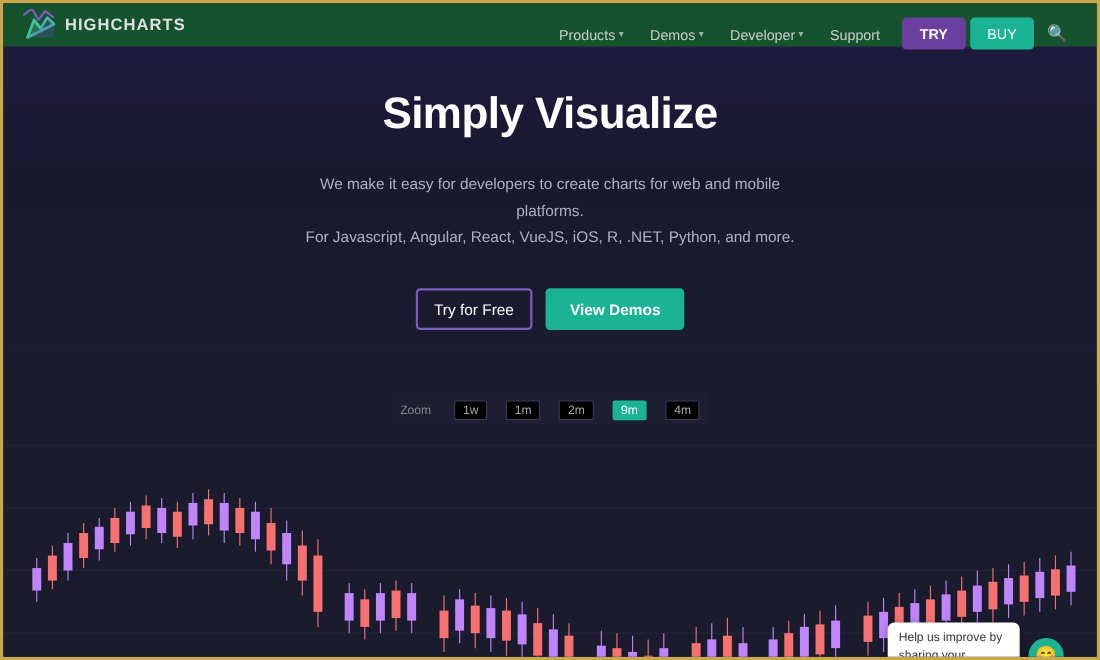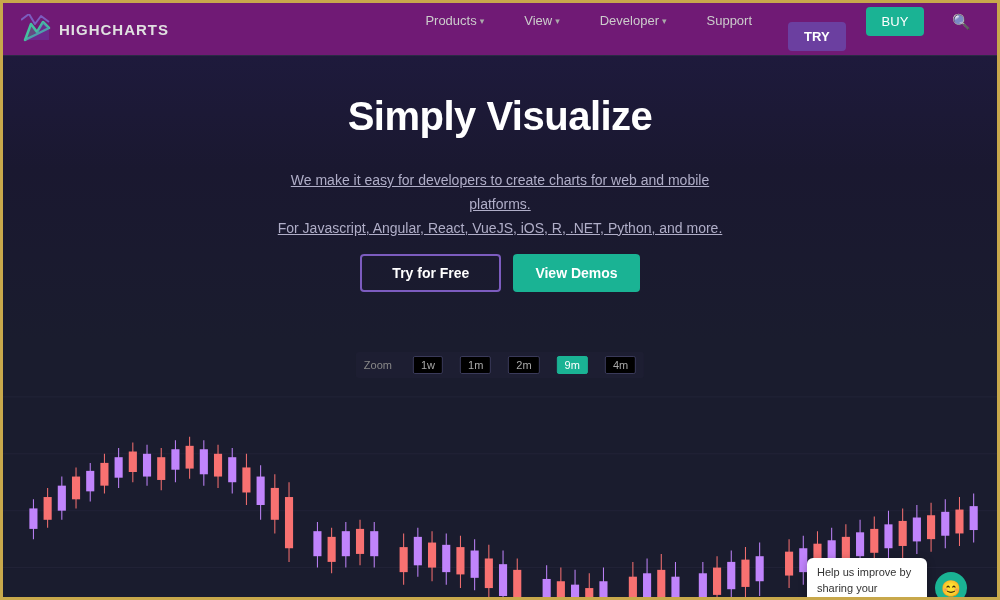--- a/index.html
+++ b/index.html
@@ -11,23 +11,23 @@
       font-family: -apple-system, BlinkMacSystemFont, 'Segoe UI', sans-serif;
       background: #1a1a2e;
       border: 3px solid #c8a84b;
     }
 
     
     .navbar {
       display: flex;
       align-items: center;
       justify-content: space-between;
-      background: #701a75;
+      background: #14532d;
       padding: 0 18px;
-      height: 53px;
+      height: 40px;
       border-bottom: 1px solid #2a2a45;
     }
 
     .logo-area {
       display: flex;
       align-items: center;
       gap: 8px;
     }
 
     .logo-icon {
@@ -37,22 +37,22 @@
 
     .logo-text {
       color: #e0e0e0;
       font-size: 15px;
       font-weight: 600;
       letter-spacing: 1px;
     }
 
     .nav-right {
       display: flex;
-      align-items: flex-start;
-      gap: 20px;
+      align-items: flex-end;
+      gap: 4px;
     }
 
     .nav-link {
       color: #ccc;
       font-size: 13px;
       padding: 6px 10px;
       cursor: pointer;
       display: flex;
       align-items: center;
       gap: 3px;
@@ -108,39 +108,38 @@
       font-weight: 800;
       letter-spacing: -0.5px;
       margin-bottom: 30px;
     }
 
     .hero-subtitle {
       color: #b0aec8;
       font-size: 14px;
       line-height: 1.7;
       max-width: 480px;
-      margin: 0 auto 14px;
-      text-decoration: underline;
+      margin: 0 auto 35px;
     }
 
     .hero-buttons {
       display: flex;
       justify-content: center;
       gap: 12px;
       margin-bottom: 28px;
     }
 
     .btn-try-free {
       background: transparent;
       color: #fff;
       border: 2px solid #7c5cbf;
-      padding: 9px 30px;
+      padding: 9px 15px;
       border-radius: 4px;
       font-size: 14px;
-      font-weight: 700;
+      font-weight: 400;
       cursor: pointer;
     }
 
     .btn-view-demos {
       background: #1ab394;
       color: #fff;
       border: none;
       padding: 9px 22px;
       border-radius: 4px;
       font-size: 14px;
@@ -242,21 +241,21 @@
     </svg>
     <span class="logo-text">HIGHCHARTS</span>
   </div>
 
   <div class="nav-right">
     <div class="nav-link">
       <span>Products</span>
       <span class="nav-chevron">▾</span>
     </div>
     <div class="nav-link">
-      <span>View</span>
+      <span>Demos</span>
       <span class="nav-chevron">▾</span>
     </div>
     <div class="nav-link">
       <span>Developer</span>
       <span class="nav-chevron">▾</span>
     </div>
     <div class="nav-link">
       <span>Support</span>
     </div>
     <button class="btn-try">TRY</button>

